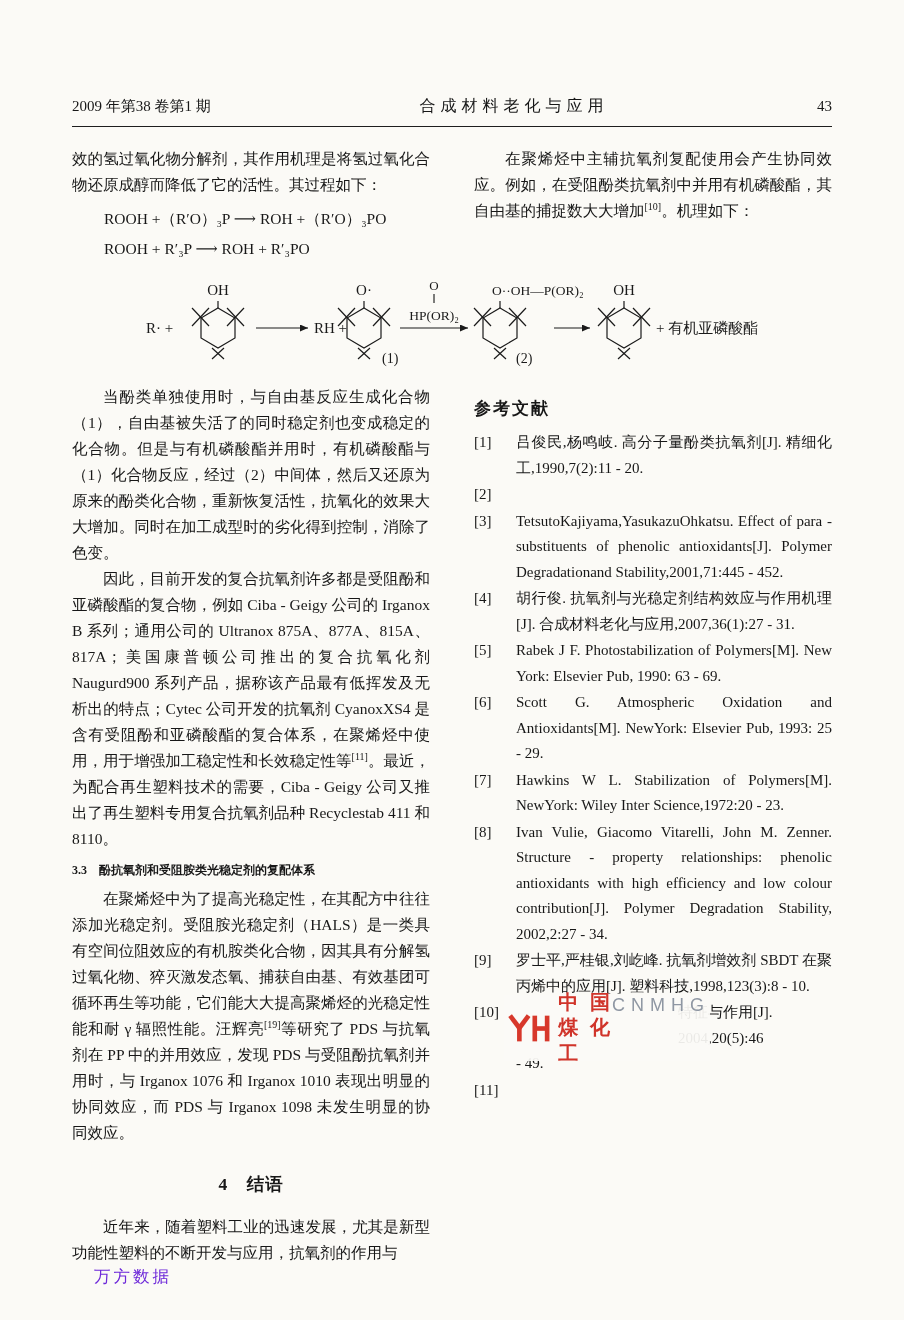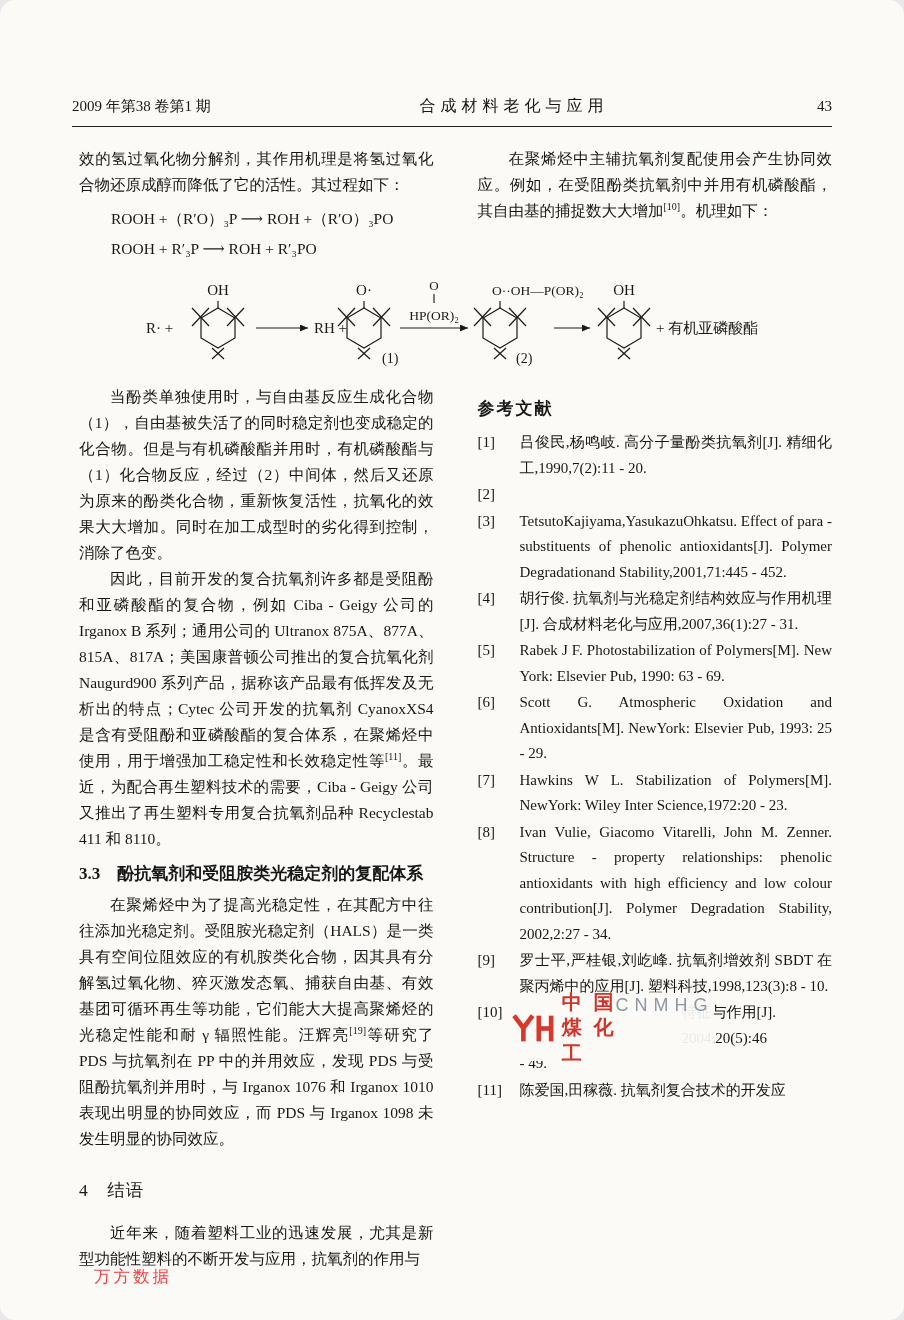--- a/index.html
+++ b/index.html
@@ -1,58 +1,57 @@
 <!DOCTYPE html>
 <html><head>
 <meta charset="utf-8">
 <style>
   * { margin:0; padding:0; box-sizing:border-box; }
   html,body { background:#e9e9e9; }
   .page {
     position:relative; width:904px; height:1320px; margin:0 auto;
     background:#fbfaf6; color:#171717; overflow:hidden;
     font-family:"Liberation Serif","DejaVu Serif",serif;
-    border-radius:15px;
   }
   .header {
     position:absolute; top:96px; left:72px; width:760px;
     display:flex; justify-content:space-between; align-items:baseline;
     font-size:15px; padding-bottom:9px; border-bottom:1.6px solid #1e1e1e;
   }
   .header .journal { font-size:16px; letter-spacing:5px; }
   .content { position:absolute; top:146px; left:72px; width:760px; }
-  .cols { display:flex; gap:44px;margin-left:7px; }
+  .cols { display:flex; gap:44px; }
   .col { width:366px; }
   p.body { font-size:15.5px; line-height:26px; text-align:justify; }
   p.indent { text-indent:2em; }
   sup { font-size:10px; line-height:0; vertical-align:super; }
   .equations { margin:6px 0 4px 32px; font-size:15.5px; line-height:30px; }
   .diagram { margin:4px 0 8px; }
   .diagram svg { display:block; }
   .struct polygon, .struct line { stroke:#1a1a1a; stroke-width:1.2px; fill:none; }
   .labels text { fill:#1a1a1a; font-family:"Liberation Serif",serif; }
-  .h33 { font-size:17px; font-weight:bold; margin:10px 0 7px; }
-  .h4 { font-size:17.5px; font-weight:normal; letter-spacing:1px; margin:26px 0 18px; }
+  .h33 { font-size:12px; font-weight:bold; margin:10px 0 7px; }
+  .h4 { font-size:17.5px; font-weight:bold; letter-spacing:1px; margin:26px 0 18px;text-align:center; }
   .refs-heading { font-size:17px; font-weight:bold; letter-spacing:2px; margin:13px 0 10px; }
   .ref { display:flex; font-size:15px; line-height:25.5px; text-align:justify; margin-bottom:1px; }
   .ref-num { flex:0 0 42px; }
   .ref-body { flex:1; }
   .ref10 { position:relative; }
   .ref10 .pad { padding-left:162px; }
   .watermark {
     position:absolute; left:30px; top:-5px; width:206px; height:66px;
     background:rgba(251,250,246,0.93);
     display:flex; align-items:center; gap:7px; padding-left:2px;
   }
   .wm-text { display:flex; flex-direction:row; justify-content:center;
     font-family:"Liberation Sans","DejaVu Sans",sans-serif; }
   .wm-title { color:#d0342a; font-size:20px; font-weight:bold; letter-spacing:2px; }
   .wm-sub { color:#8f97a3; font-size:18px; letter-spacing:6px; margin-top:3px; }
   .footer { position:absolute; left:94px; top:1266px; font-size:16.5px;
-    color:#ef4444; letter-spacing:3px; }
+    color:#6d28d9; letter-spacing:3px; }
 </style>
 </head>
 <body>
 
 <div class="page">
 
   <div class="header">
     <span>2009 年第38 卷第1 期</span>
     <span class="journal">合成材料老化与应用</span>
     <span>43</span>
@@ -220,21 +219,20 @@
             </svg>
             <div class="wm-text">
               <span class="wm-title">中国煤化工</span>
               <span class="wm-sub">CNMHG</span>
             </div>
           </div>
         </div>
 
         <div class="ref">
           <span class="ref-num">[11]</span>
-          <span class="ref-body">陈爱国,田稼薇. 抗氧剂复合技术的开发应</span>
         </div>
 
       </div>
     </div>
   </div>
 
   <div class="footer">万方数据</div>
 
 </div>
 

